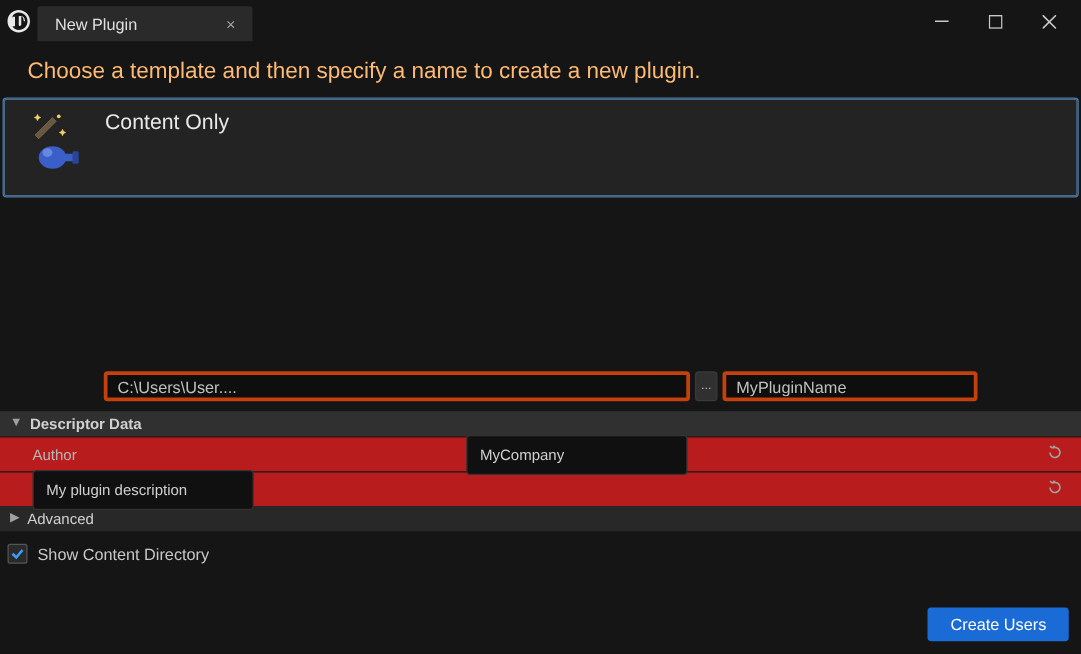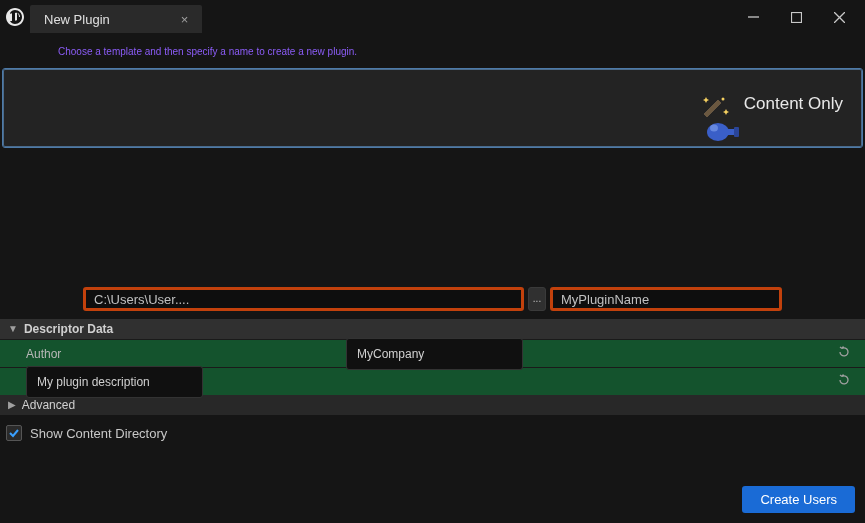--- a/index.html
+++ b/index.html
@@ -48,37 +48,35 @@
     display: flex;
     align-items: center;
     gap: 32px;
     padding-right: 20px;
   }
   .win-controls svg {
     display: block;
   }
   .instruction {
     padding: 12px 22px;
-    color: #8b5cf6;
-    font-size: 10px;
-    margin-left: 36px;
+    color: #fdba74;
+    font-size: 18px;
   }
   .template-area {
     padding: 0 3px;
   }
   .template-card {
     border: 1px solid #4a6a8a;
     background: #232323;
     border-radius: 2px;
-    padding: 24px 18px 14px 18px;
-    display: flex;
-    gap: 4px;
+    padding: 8px 18px 14px 18px;
+    display: flex;
+    gap: 20px;
     align-items: flex-start;
     height: 78px;
-    justify-content: flex-end;
   }
   .template-card.selected {
     outline: 1px solid #4d7aa8;
   }
   .template-icon {
     width: 42px;
     height: 50px;
     display: flex;
     align-items: center;
     justify-content: center;
@@ -120,44 +118,45 @@
     border: 1px solid #3a3a3a;
     border-radius: 3px;
     color: #c0c0c0;
     height: 24px;
     width: 18px;
     font-size: 10px;
     padding:0;
     display:flex;align-items:center;justify-content:center;
     line-height: 1;
   }
-  .name-input { width: 232px; }
+  .name-input { width: 204px; }
   .section-header {
     background: #303030;
     display: flex;
     align-items: center;
     padding: 3px 8px;
     gap: 6px;
     font-weight: 600;
     font-size: 12px;
     color: #d0d0d0;
   }
   .expander-icon {
     display:inline-block;
     color:#a0a0a0;
     font-size:10px;
     line-height:1;
   }
   .prop-row {
     display: flex;
     align-items: center;
-    background: #14532d;
+    background: #b91c1c;
     padding: 4px 8px 4px 26px;
     border-top: 1px solid #1a1a1a;
     height: 28px;
+    gap: 27px;
   }
   .prop-row .label-col {
     width: 320px;
     flex: 0 0 320px;
     font-size: 12px;
     color:#b8b8b8;
   }
   .prop-value-wrap { display:flex; align-items:center; gap:8px; flex:1 }
   .pill-input {
     background: #101010;

